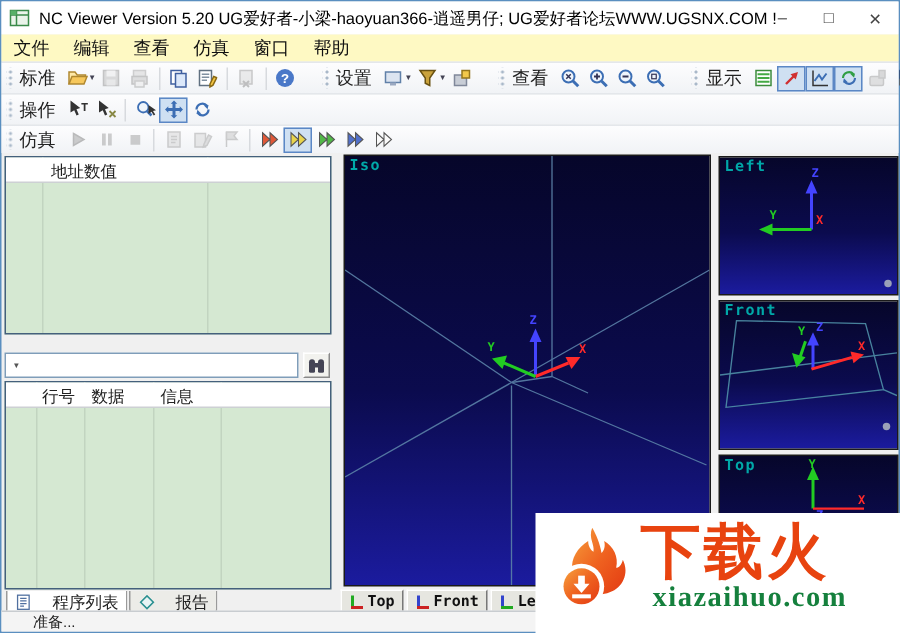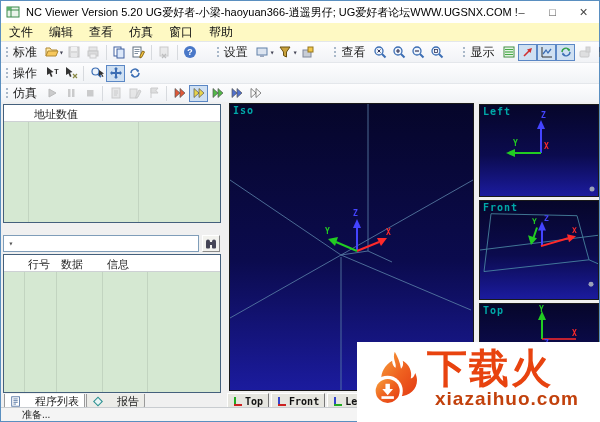--- a/index.html
+++ b/index.html
@@ -90,22 +90,22 @@
   .ax::before { content:""; position:absolute; left:1px; top:0; width:2px; height:9px; background:var(--v); }
   .ax::after  { content:""; position:absolute; left:1px; bottom:0; width:8px; height:2px; background:var(--h); }
 
   
   .watermark { position:absolute; left:356px; top:341px; width:244px; height:81px;
     background:#fff; z-index:50; display:flex; align-items:flex-start; }
   .wm-logo { margin:7px 2px 0 4px; flex:0 0 auto; }
   .wm-col { display:flex; flex-direction:column; margin-top:4px; }
   .wm-title { font-size:40px; font-weight:bold; color:#e8430f; line-height:1.1;
     letter-spacing:2px; }
-  .wm-site { font-size:19px; font-weight:bold; color:#c2410c; letter-spacing:1px;
-    margin:-2px 0 0 8px; }
+  .wm-site { font-size:19px; font-weight:bold; color:#15803d; letter-spacing:1px;
+    margin:-2px 0 0 8px;font-family:Liberation Serif, serif; }
 </style>
 </head>
 <body>
 
 <div class="window">
 
   <div class="titlebar">
     <svg class="app-icon" viewBox="0 0 14 14">
         <rect x="1" y="2" width="12" height="10" fill="#eaf4ea" stroke="#3a8a4a"></rect>
         <line x1="1" y1="5" x2="13" y2="5" stroke="#3a8a4a"></line>

